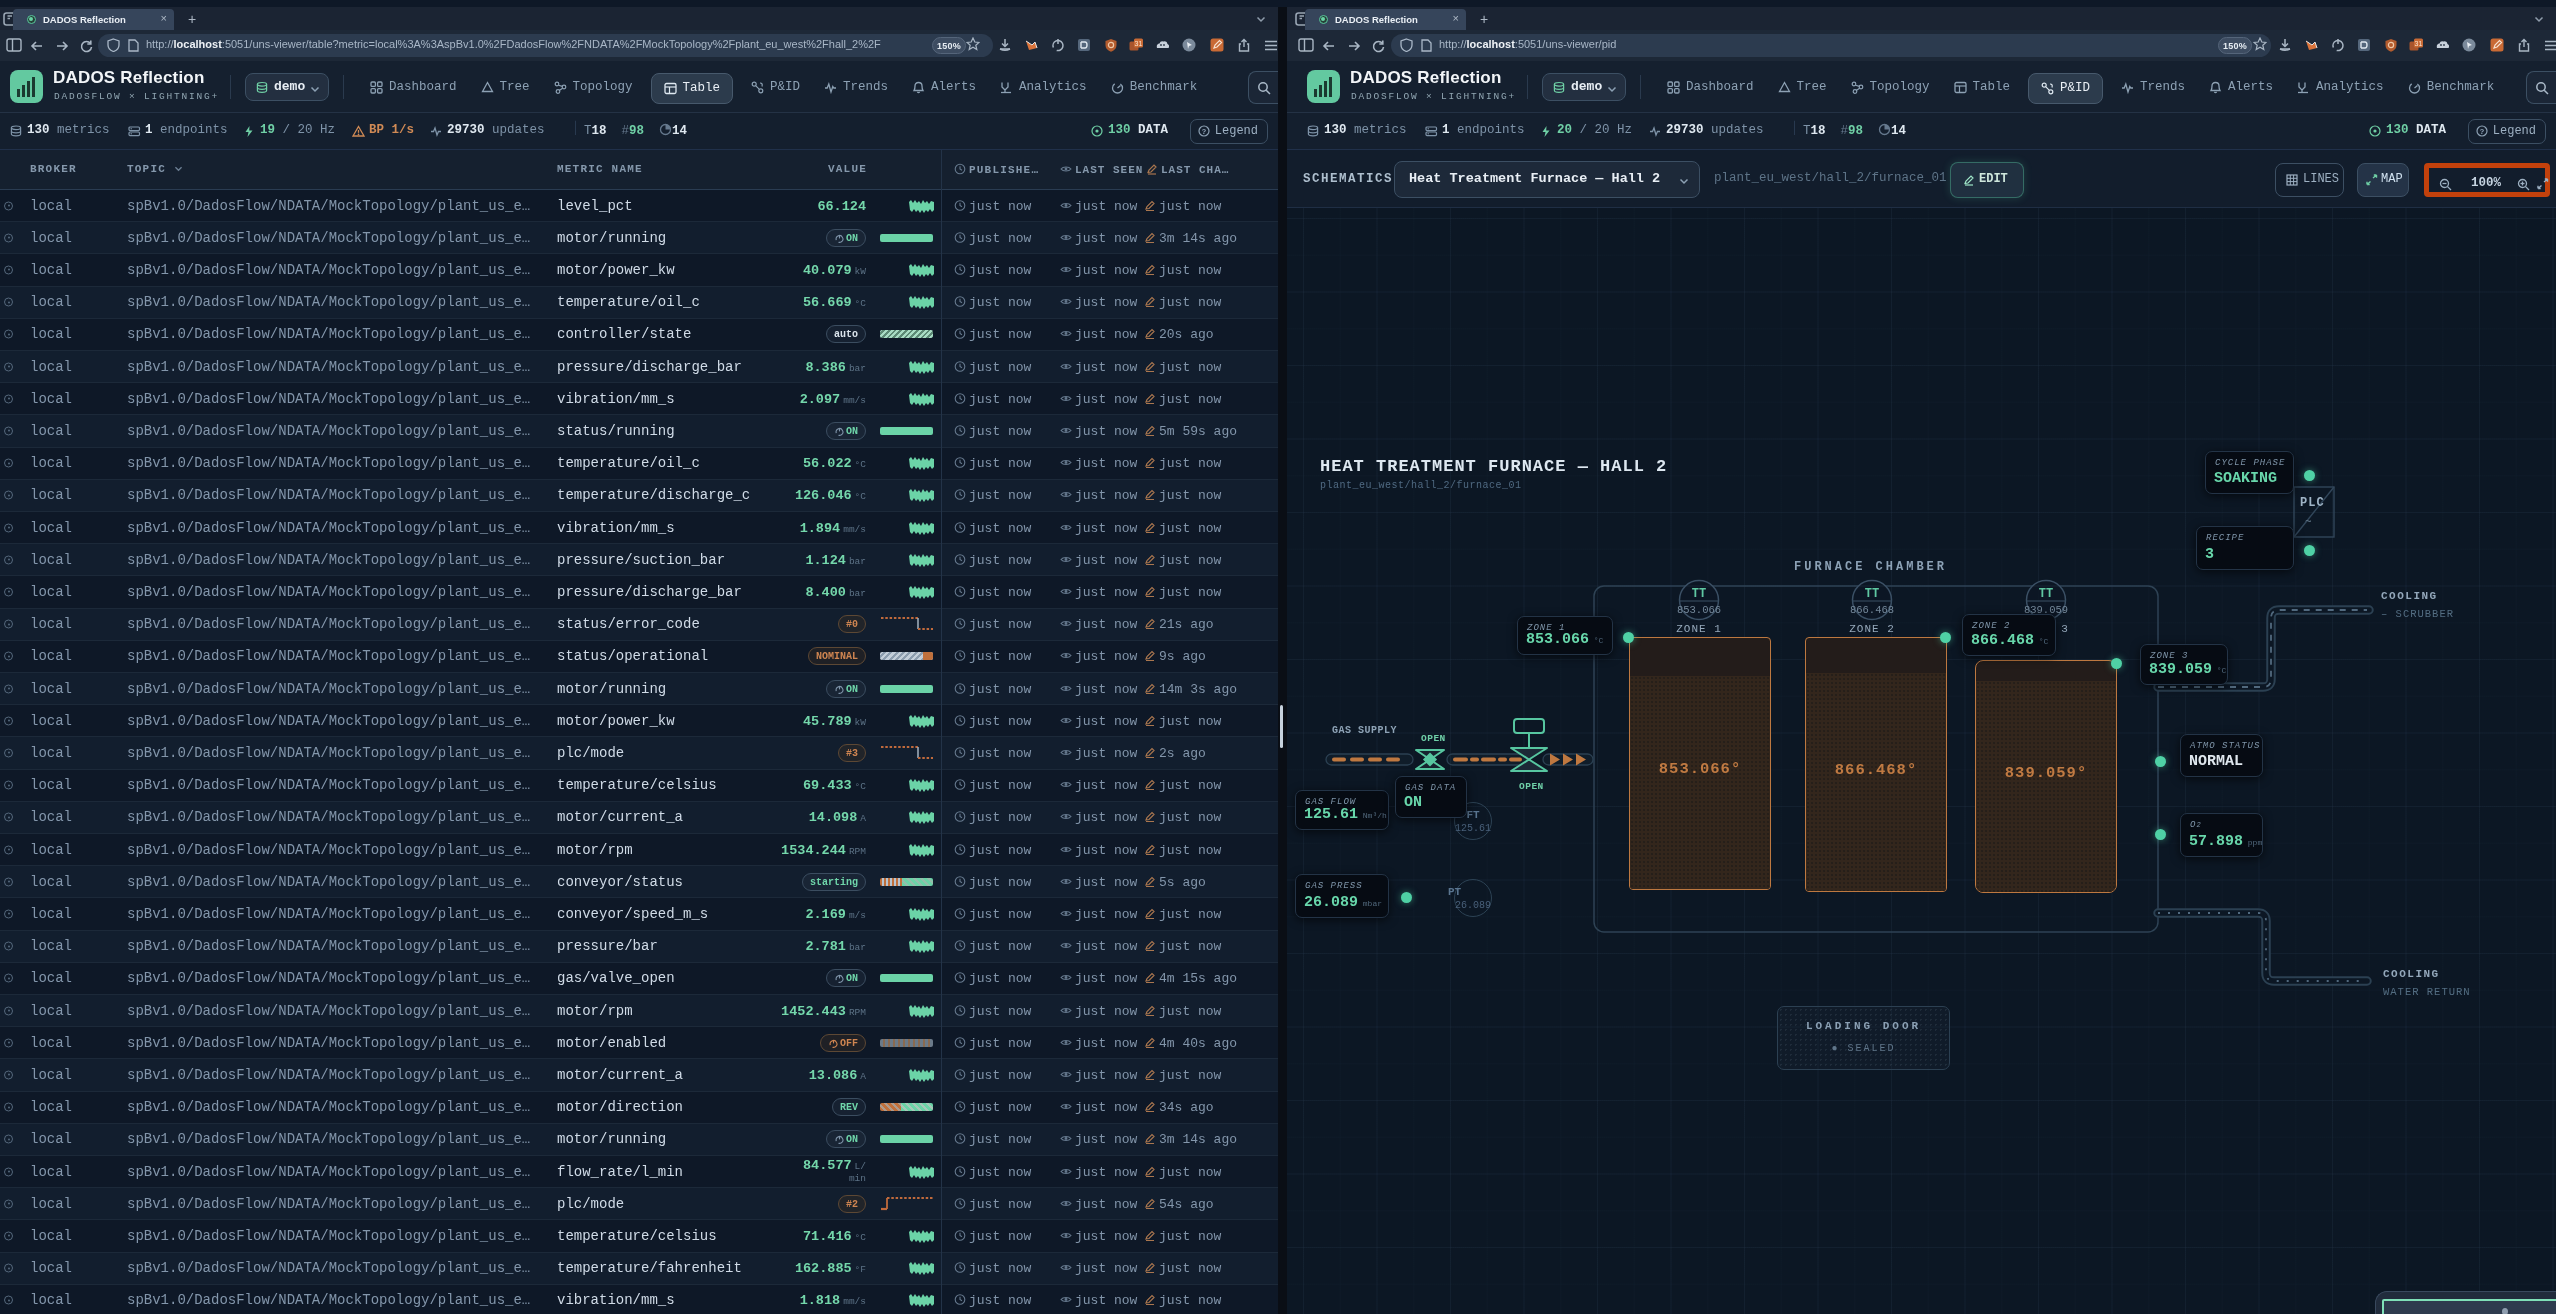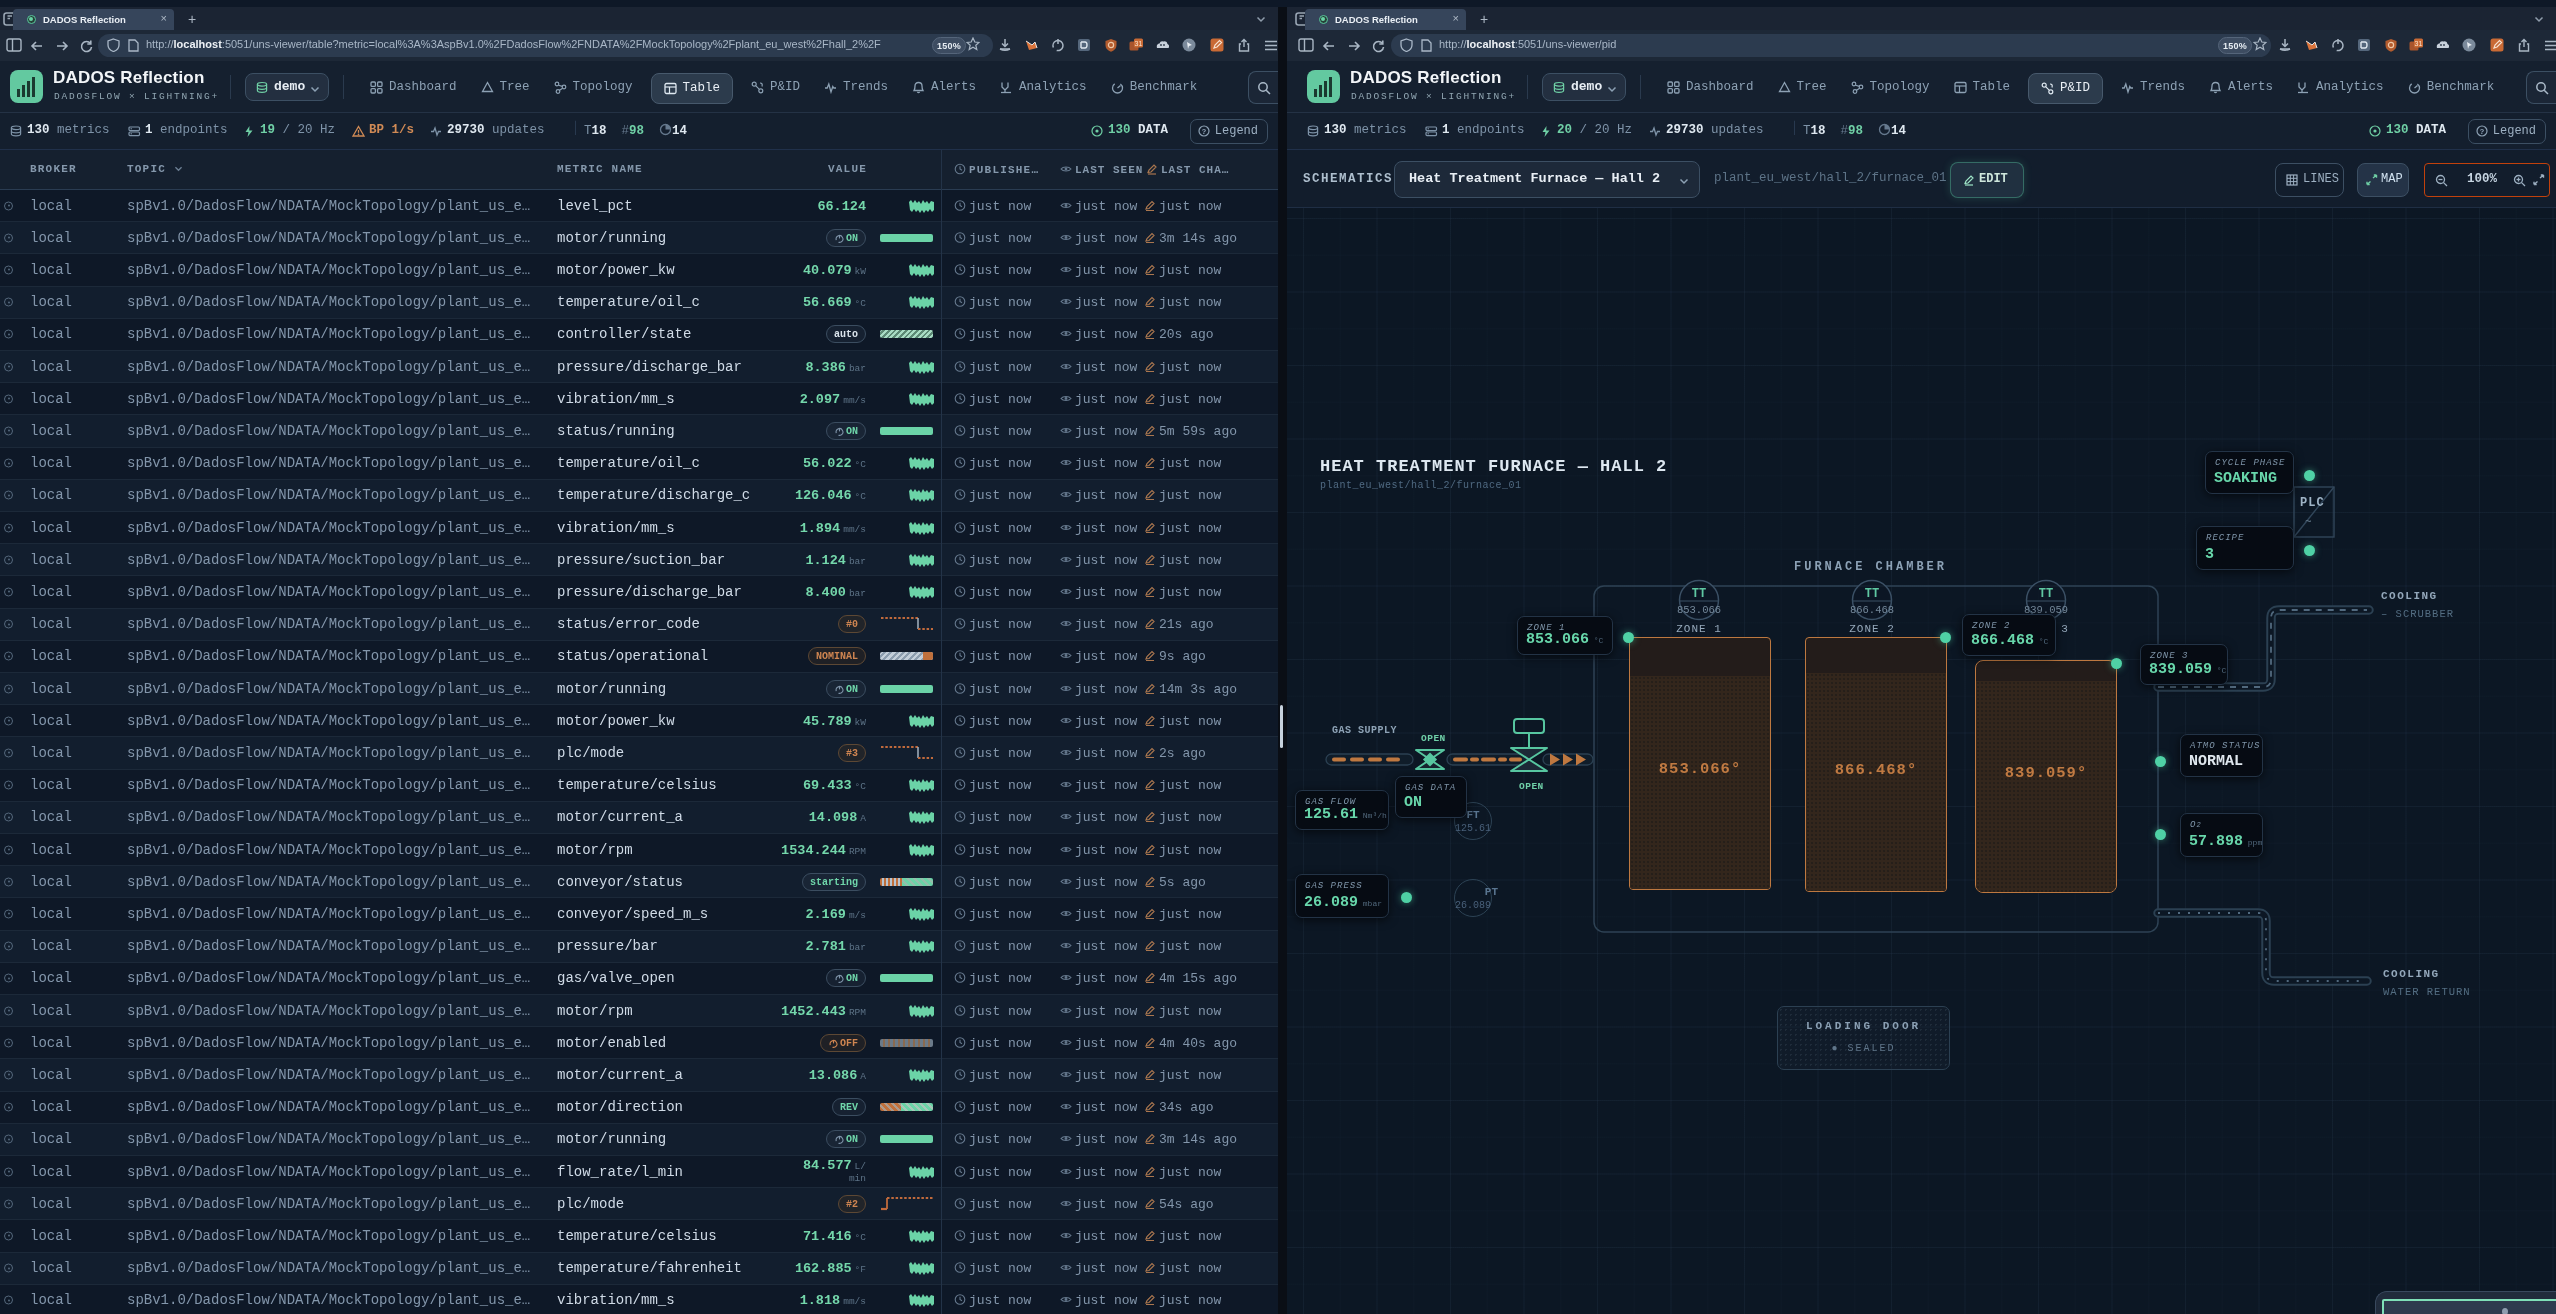--- a/index.html
+++ b/index.html
@@ -1348,21 +1348,21 @@
           <path d="M1 4.3 H11 M1 7.6 H11 M4.3 1 V11 M7.6 1 V11" stroke="#9db0c2" stroke-width="1"></path>
         </svg>
         <span class="abs" style="left:27px;top:8px;font-size:12px;color:#9db0c2">LINES</span>
       </div>
       <div class="abs" style="left:1079px;top:13px;width:52px;height:34px;border:1px solid #3c4f63;background:#243347;border-radius:8px">
         <svg class="ic" style="left:8px;top:10px" width="12" height="12" viewBox="0 0 12 12">
           <path d="M7 4 L10.5 1 M10.5 1 H7.8 M10.5 1 V3.7 M4.5 7.5 L1 10.5 M1 10.5 H3.7 M1 10.5 V7.8" stroke="#6fcfa5" stroke-width="1.4" fill="none"></path>
         </svg>
         <span class="abs" style="left:23px;top:8px;font-size:12px;color:#cfe0ee">MAP</span>
       </div>
-      <div class="abs" style="left:1146px;top:13px;width:126px;height:34px;border:1px solid #c2410c;border-radius:4px">
+      <div class="abs" style="left:1146px;top:13px;width:126px;height:34px;border:5px solid #c2410c;border-radius:4px">
         <svg class="ic" style="left:10px;top:10px" width="13" height="13" viewBox="0 0 13 13">
           <circle cx="5.5" cy="5.5" r="4" fill="none" stroke="#9db0c2" stroke-width="1.3"></circle>
           <line x1="8.6" y1="8.6" x2="12" y2="12" stroke="#9db0c2" stroke-width="1.3"></line>
           <line x1="3.5" y1="5.5" x2="7.5" y2="5.5" stroke="#9db0c2" stroke-width="1.3"></line>
         </svg>
         <span class="abs" style="left:42px;top:8px;font-size:12.5px;font-weight:bold;color:#c6d4e1">100%</span>
         <svg class="ic" style="left:88px;top:10px" width="13" height="13" viewBox="0 0 13 13">
           <circle cx="5.5" cy="5.5" r="4" fill="none" stroke="#9db0c2" stroke-width="1.3"></circle>
           <line x1="8.6" y1="8.6" x2="12" y2="12" stroke="#9db0c2" stroke-width="1.3"></line>
           <line x1="3.5" y1="5.5" x2="7.5" y2="5.5" stroke="#9db0c2" stroke-width="1.3"></line>
@@ -1426,21 +1426,21 @@
       <div class="pidlabel" style="left:738px;top:379px;width:60px;text-align:center;font-size:12px;font-weight:bold;color:#5fc8a2">TT</div>
       <div class="pidlabel" style="left:733px;top:396px;width:70px;text-align:center;font-size:10.5px;color:#75899b">839.059</div>
       <div class="pidlabel" style="left:733px;top:415px;width:70px;text-align:center;font-size:11px;color:#96a9bb;letter-spacing:1px">ZONE 3</div>
       <div class="pidlabel" style="left:54px;top:517px;font-size:10px;font-weight:bold;letter-spacing:.5px;color:#8ea3b6">GAS SUPPLY</div>
       <div class="pidlabel" style="left:143px;top:525px;font-size:9.5px;font-weight:bold;letter-spacing:.5px;color:#6fd0a8">OPEN</div>
       <div class="pidlabel" style="left:241px;top:573px;font-size:9.5px;font-weight:bold;letter-spacing:.5px;color:#6fd0a8">OPEN</div>
       <div class="abs" style="left:176px;top:594px;width:38px;height:38px;border:1.5px solid #2c4254;border-radius:50%"></div>
       <div class="pidlabel" style="left:170px;top:601px;width:50px;text-align:center;font-size:11px;font-weight:bold;color:#5a7590">FT</div>
       <div class="pidlabel" style="left:168px;top:615px;width:54px;text-align:center;font-size:10px;color:#49607a">125.61</div>
       <div class="abs" style="left:176px;top:671px;width:38px;height:38px;border:1.5px solid #2c4254;border-radius:50%"></div>
-      <div class="pidlabel" style="left:170px;top:678px;width:50px;text-align:right;font-size:11px;font-weight:bold;color:#5a7590">PT</div>
+      <div class="pidlabel" style="left:170px;top:678px;width:50px;text-align:left;font-size:11px;font-weight:bold;color:#5a7590">PT</div>
       <div class="pidlabel" style="left:168px;top:692px;width:54px;text-align:center;font-size:10px;color:#49607a">26.089</div>
       <div class="card" style="left:239px;top:408px;width:96px;height:39px">
         <div class="lb">ZONE 1</div>
         <div class="vl" style="color:#68d7ab">853.066<i> °C</i></div>
       </div>
       <div class="card" style="left:684px;top:406px;width:94px;height:42px">
         <div class="lb">ZONE 2</div>
         <div class="vl" style="color:#68d7ab">866.468<i> °C</i></div>
       </div>
       <div class="card" style="left:862px;top:436px;width:88px;height:41px">

